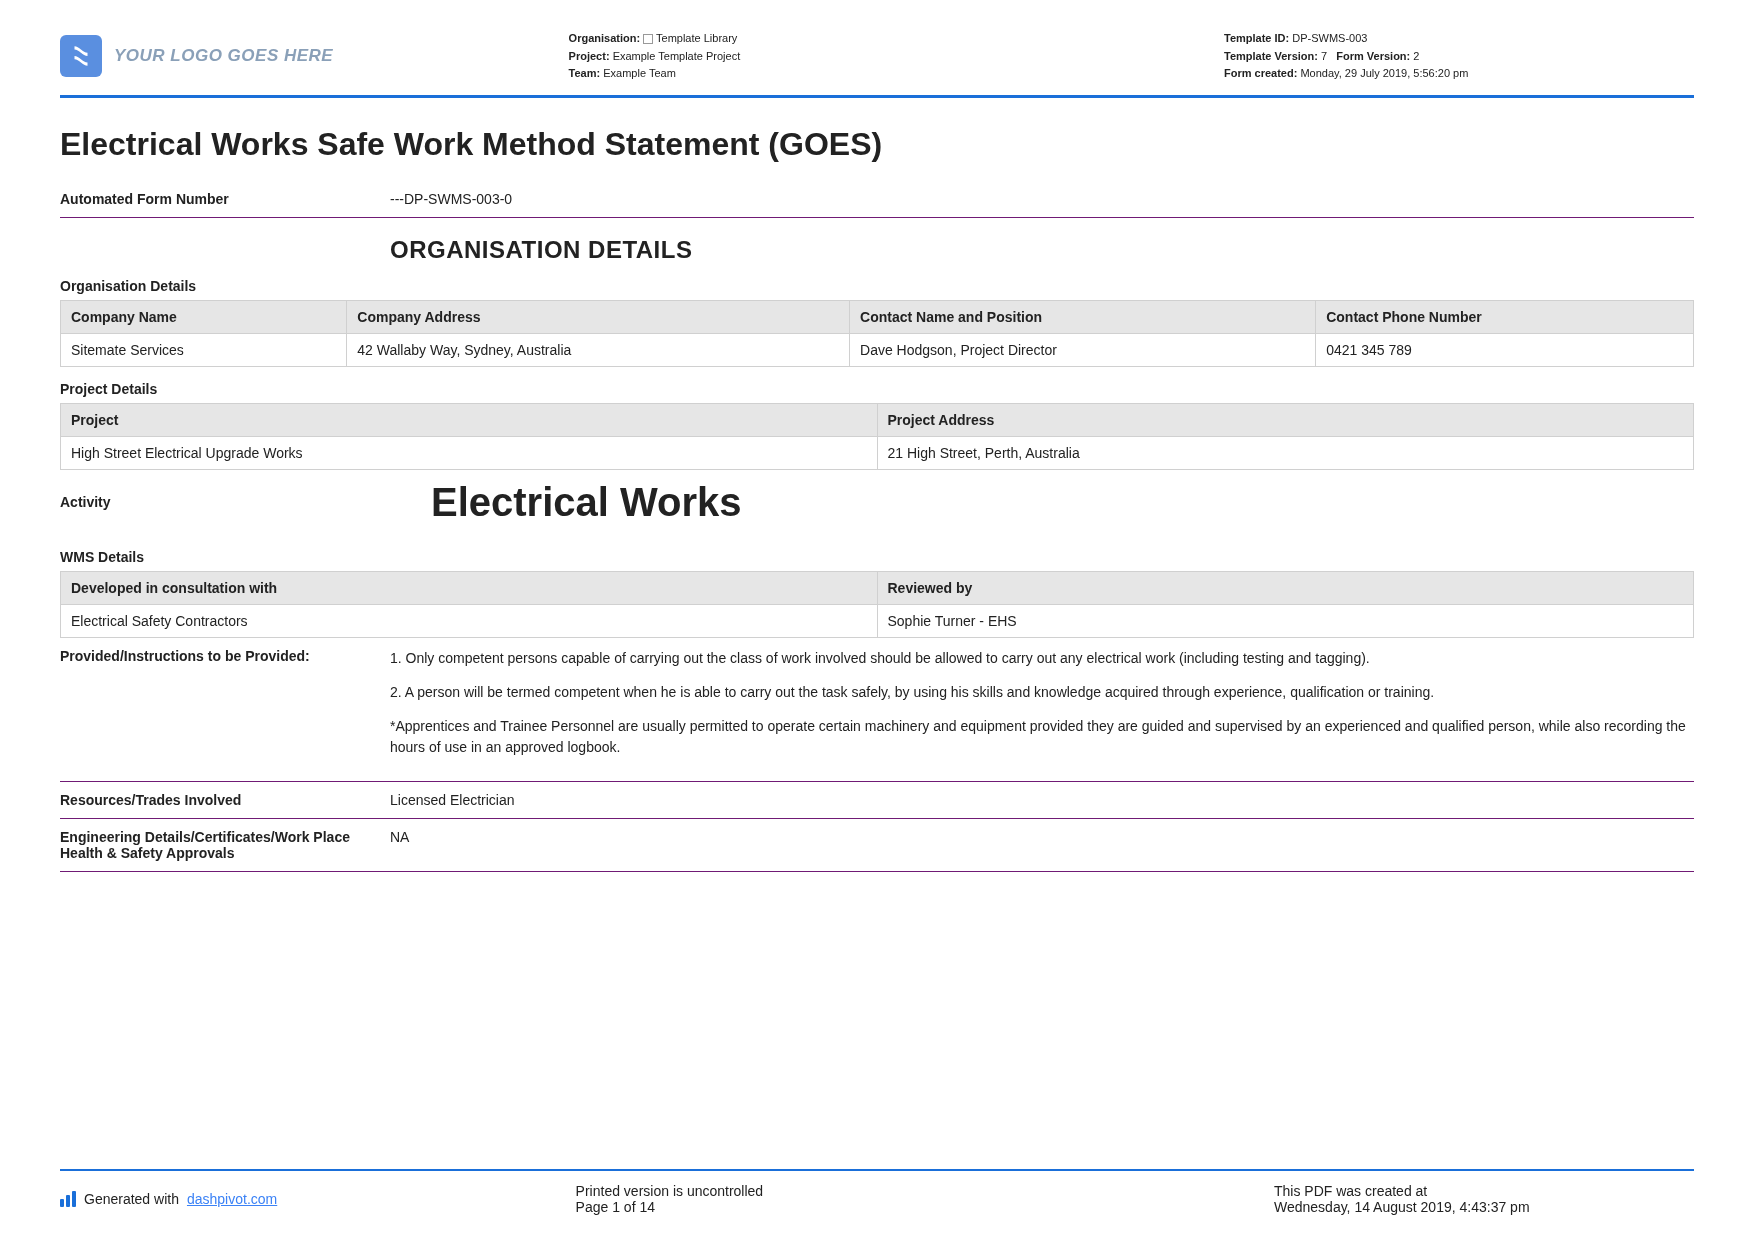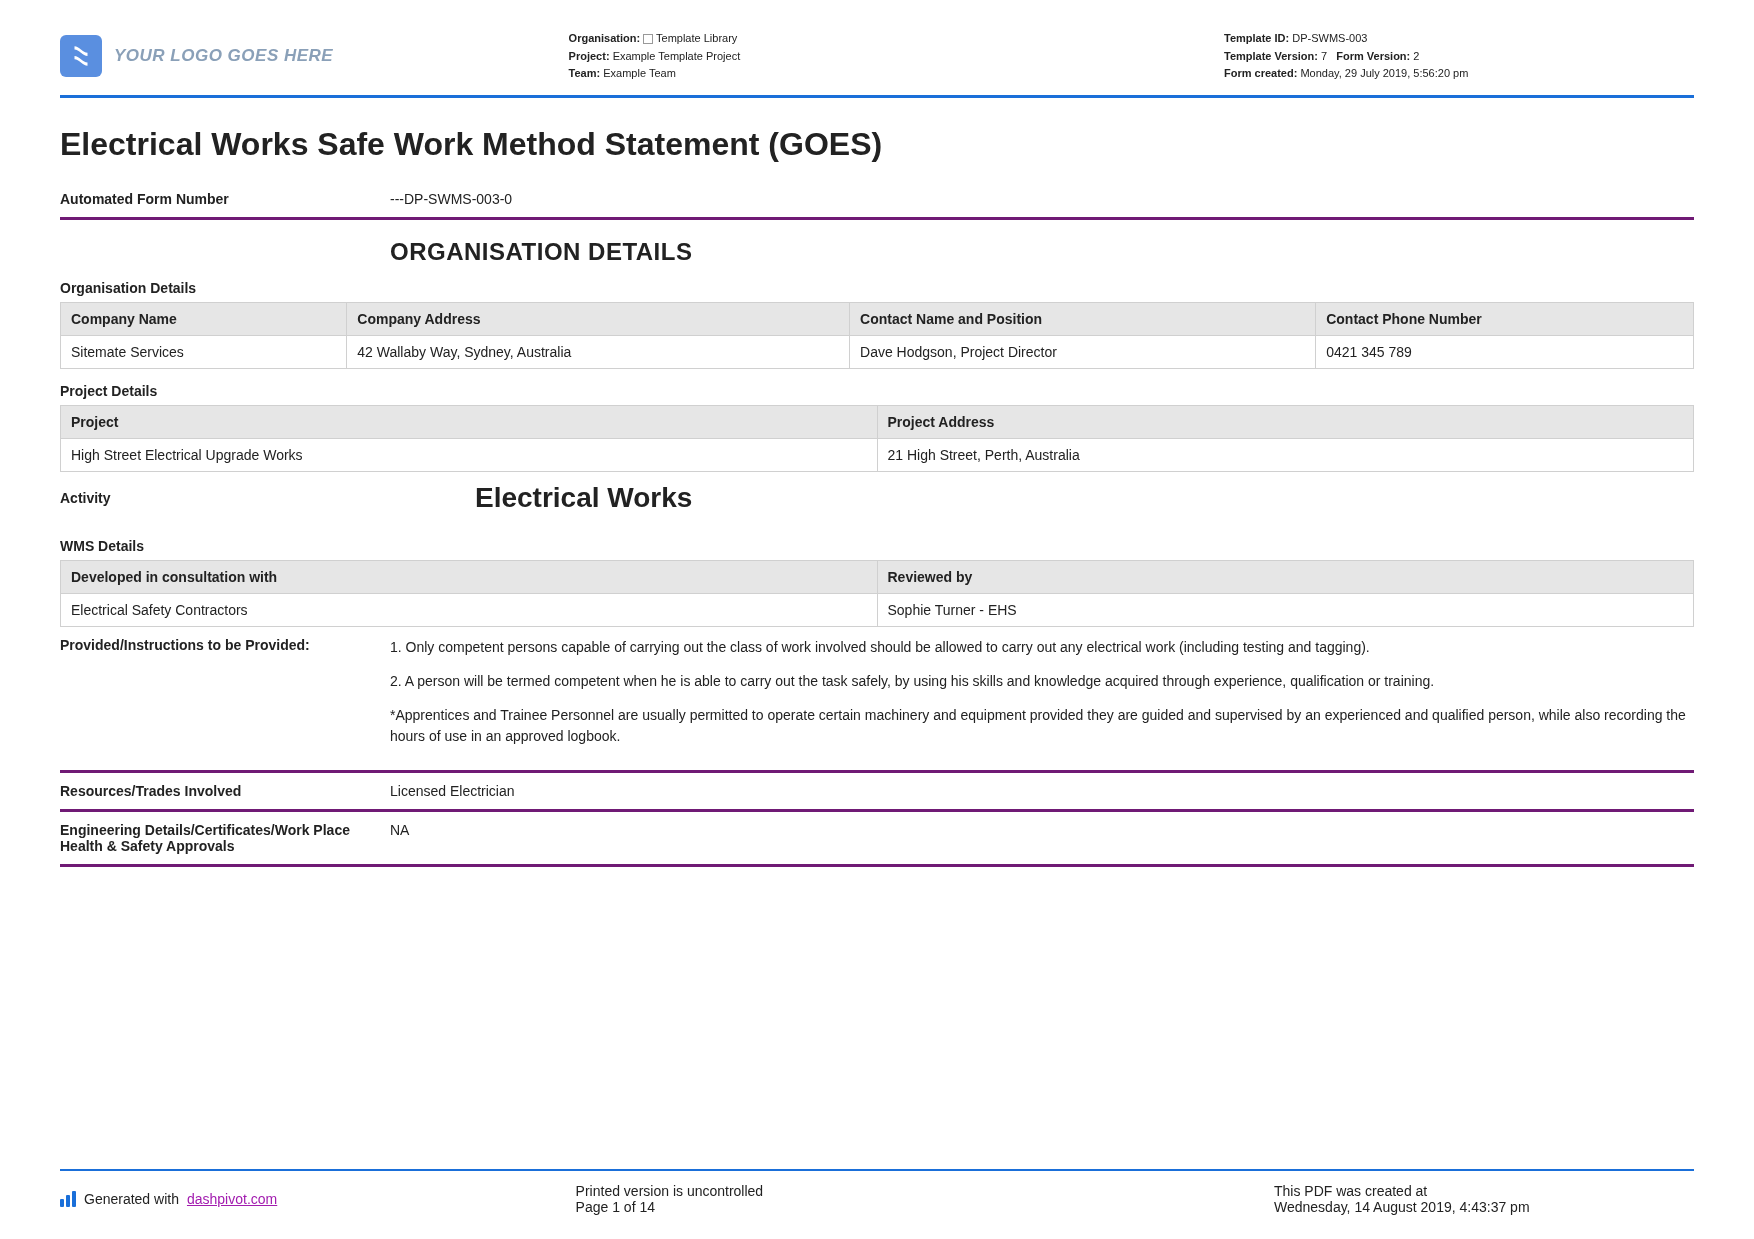--- a/index.html
+++ b/index.html
@@ -47,37 +47,36 @@
   .header-mid { flex: 0 0 420px; }
   .header-right { flex: 0 0 470px; }
   .hb { font-weight: bold; }
   h1.title {
     font-size: 32px;
     font-weight: bold;
     margin: 28px 0 18px 0;
   }
   .row {
     display: flex;
-    border-bottom: 3px solid #701a75;
+    border-bottom: 1px solid #701a75;
     padding: 10px 0;
   }
   .row-label {
     flex: 0 0 330px;
     font-weight: bold;
     font-size: 14px;
     padding-right: 20px;
   }
   .row-value {
     flex: 1;
     font-size: 14px;
   }
   .row-value.big {
-    font-size: 28px;
-    font-weight: bold;
-    margin-left: 44px;
+    font-size: 40px;
+    font-weight: bold;
   }
   h2.section-title {
     font-size: 24px;
     font-weight: bold;
     letter-spacing: 0.5px;
     margin: 18px 0 6px 0;
     padding-left: 330px;
   }
   .subhead {
     font-weight: bold;
@@ -104,21 +103,21 @@
     left: 60px;
     right: 60px;
     bottom: 24px;
     border-top: 2px solid #1a6fd9;
     padding-top: 12px;
     display: flex;
     justify-content: space-between;
     font-size: 14px;
   }
   .footer-left { display: flex; align-items: center; gap: 8px; }
-  .footer a { color: #a21caf; text-decoration: underline; }
+  .footer a { color: #3b82f6; text-decoration: underline; }
   .footer-mid { text-align: left; flex: 0 0 400px; }
   .footer-right { text-align: left; flex: 0 0 420px; }
   .bar-icon { display: inline-flex; gap: 2px; align-items: flex-end; }
   .bar-icon span { display: inline-block; width: 4px; background: #1a6fd9; border-radius: 1px; }
   .bar-icon span:nth-child(1){height:8px;} .bar-icon span:nth-child(2){height:12px;} .bar-icon span:nth-child(3){height:16px;}
 </style>
 </head>
 <body>
 
 <div class="header">

